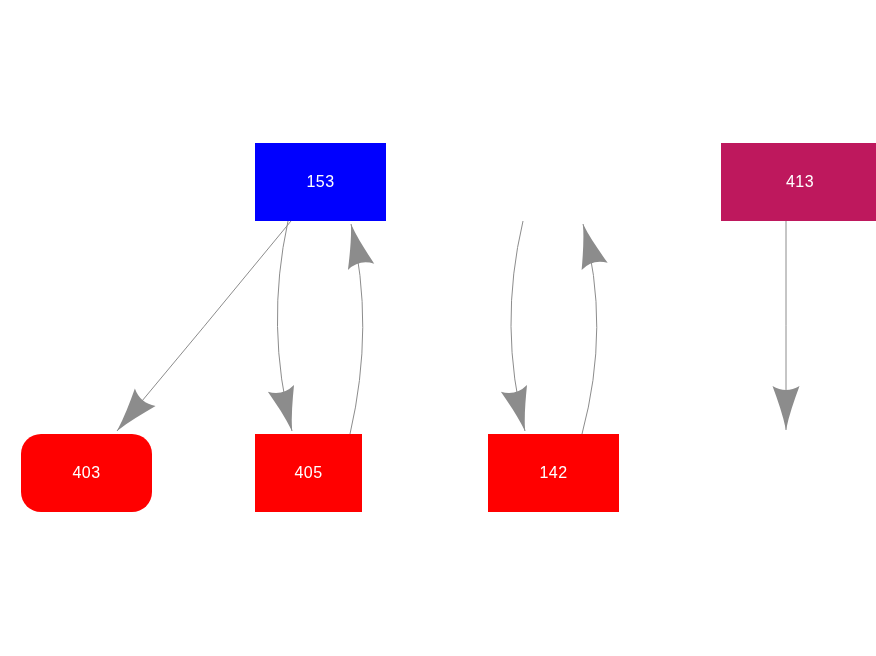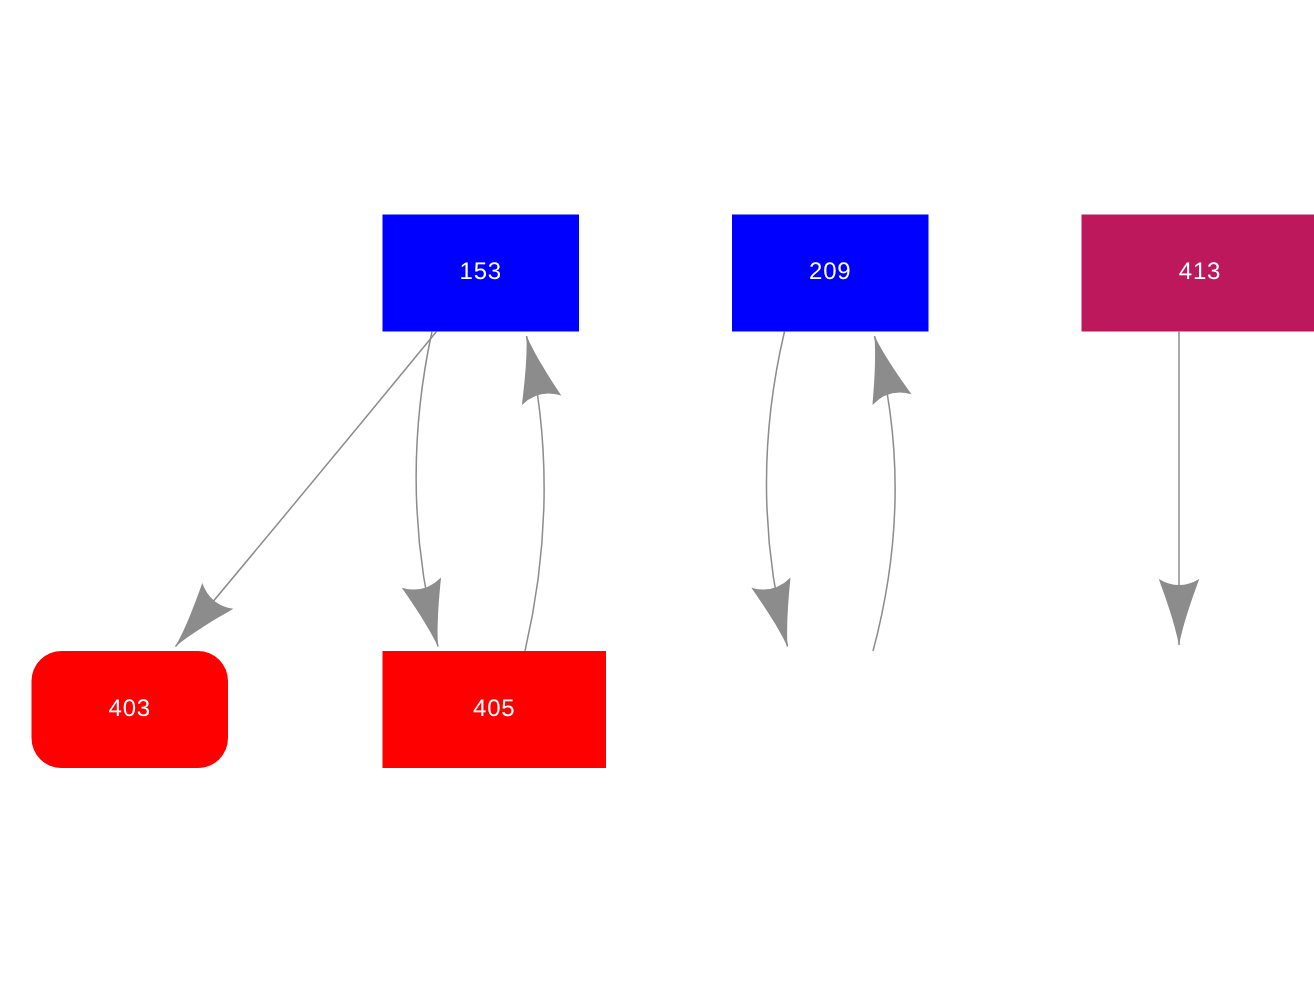--- a/index.html
+++ b/index.html
@@ -50,26 +50,26 @@
       <path d="M0,0 C-14.666666666666666,-2.97 -29.333333333333332,-8.1 -44,-13.5 Q-36,0 -44,13.5 C-29.333333333333332,8.1 -14.666666666666666,2.97 0,0 Z" fill="#8c8c8c" stroke="none" transform="translate(525,431) rotate(75.44642720928745)"></path>
       <path d="M582,434 Q611,326 583,224" fill="none" stroke="#8c8c8c" stroke-width="1"></path>
       <path d="M0,0 C-14.666666666666666,-2.97 -29.333333333333332,-8.1 -44,-13.5 Q-36,0 -44,13.5 C-29.333333333333332,8.1 -14.666666666666666,2.97 0,0 Z" fill="#8c8c8c" stroke="none" transform="translate(583,224) rotate(-105.35013649242444)"></path>
       <path d="M786,221 Q786,326 786,430" fill="none" stroke="#8c8c8c" stroke-width="1"></path>
       <path d="M0,0 C-14.666666666666666,-2.97 -29.333333333333332,-8.1 -44,-13.5 Q-36,0 -44,13.5 C-29.333333333333332,8.1 -14.666666666666666,2.97 0,0 Z" fill="#8c8c8c" stroke="none" transform="translate(786,430) rotate(90)"></path>
     </svg>
   <div class="node-layer" id="node-layer">
       <div class="node" style="left: 255px; top: 143px; width: 131px; height: 78px; background: rgb(0, 0, 255);">
         <span class="node-label" style="color: rgb(255, 255, 255);">153</span>
       </div>
-      <div class="node" style="left: 488px; top: 143px; width: 131px; height: 78px; background: rgb(0, 0, 255);">
-        <span class="node-label" style="color: rgb(255, 255, 255);">209</span>
-      </div>
       <div class="node" style="left: 721px; top: 143px; width: 158px; height: 78px; background: #be185d; justify-content: center;">
         <span class="node-label" style="color: rgb(255, 255, 255);">413</span>
       </div>
       <div class="node" style="left: 21px; top: 434px; width: 131px; height: 78px; background: rgb(255, 0, 0); border-radius: 20px;">
         <span class="node-label" style="color: rgb(255, 255, 255);">403</span>
       </div>
-      <div class="node" style="left: 255px; top: 434px; width: 149px; height: 78px; background: rgb(255, 0, 0);">
+      <div class="node" style="left: 255px; top: 434px; width: 107px; height: 78px; background: rgb(255, 0, 0);">
         <span class="node-label" style="color: rgb(255, 255, 255);">405</span>
+      </div>
+      <div class="node" style="left: 488px; top: 434px; width: 131px; height: 78px; background: rgb(255, 0, 0);">
+        <span class="node-label" style="color: rgb(255, 255, 255);">142</span>
       </div>
     </div>
 </div>
 
 </body></html>

